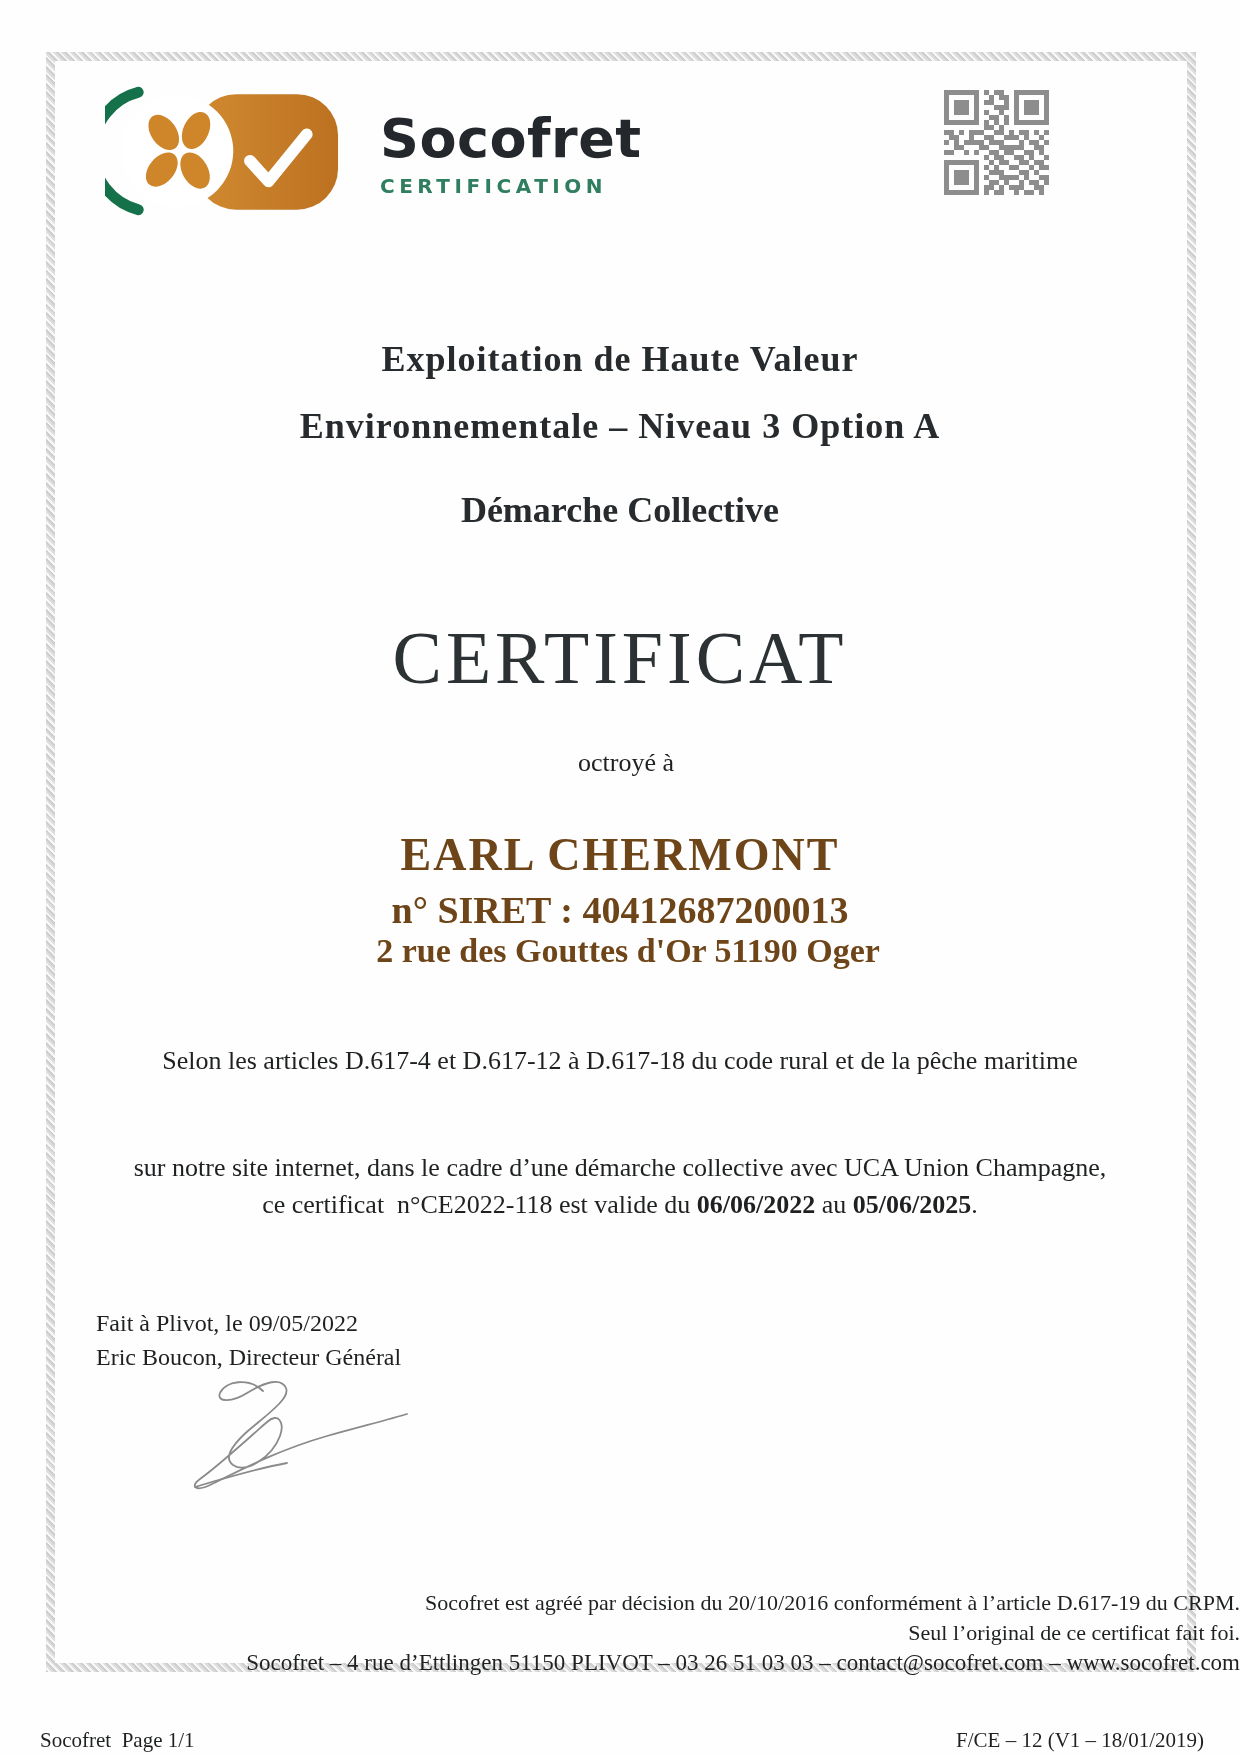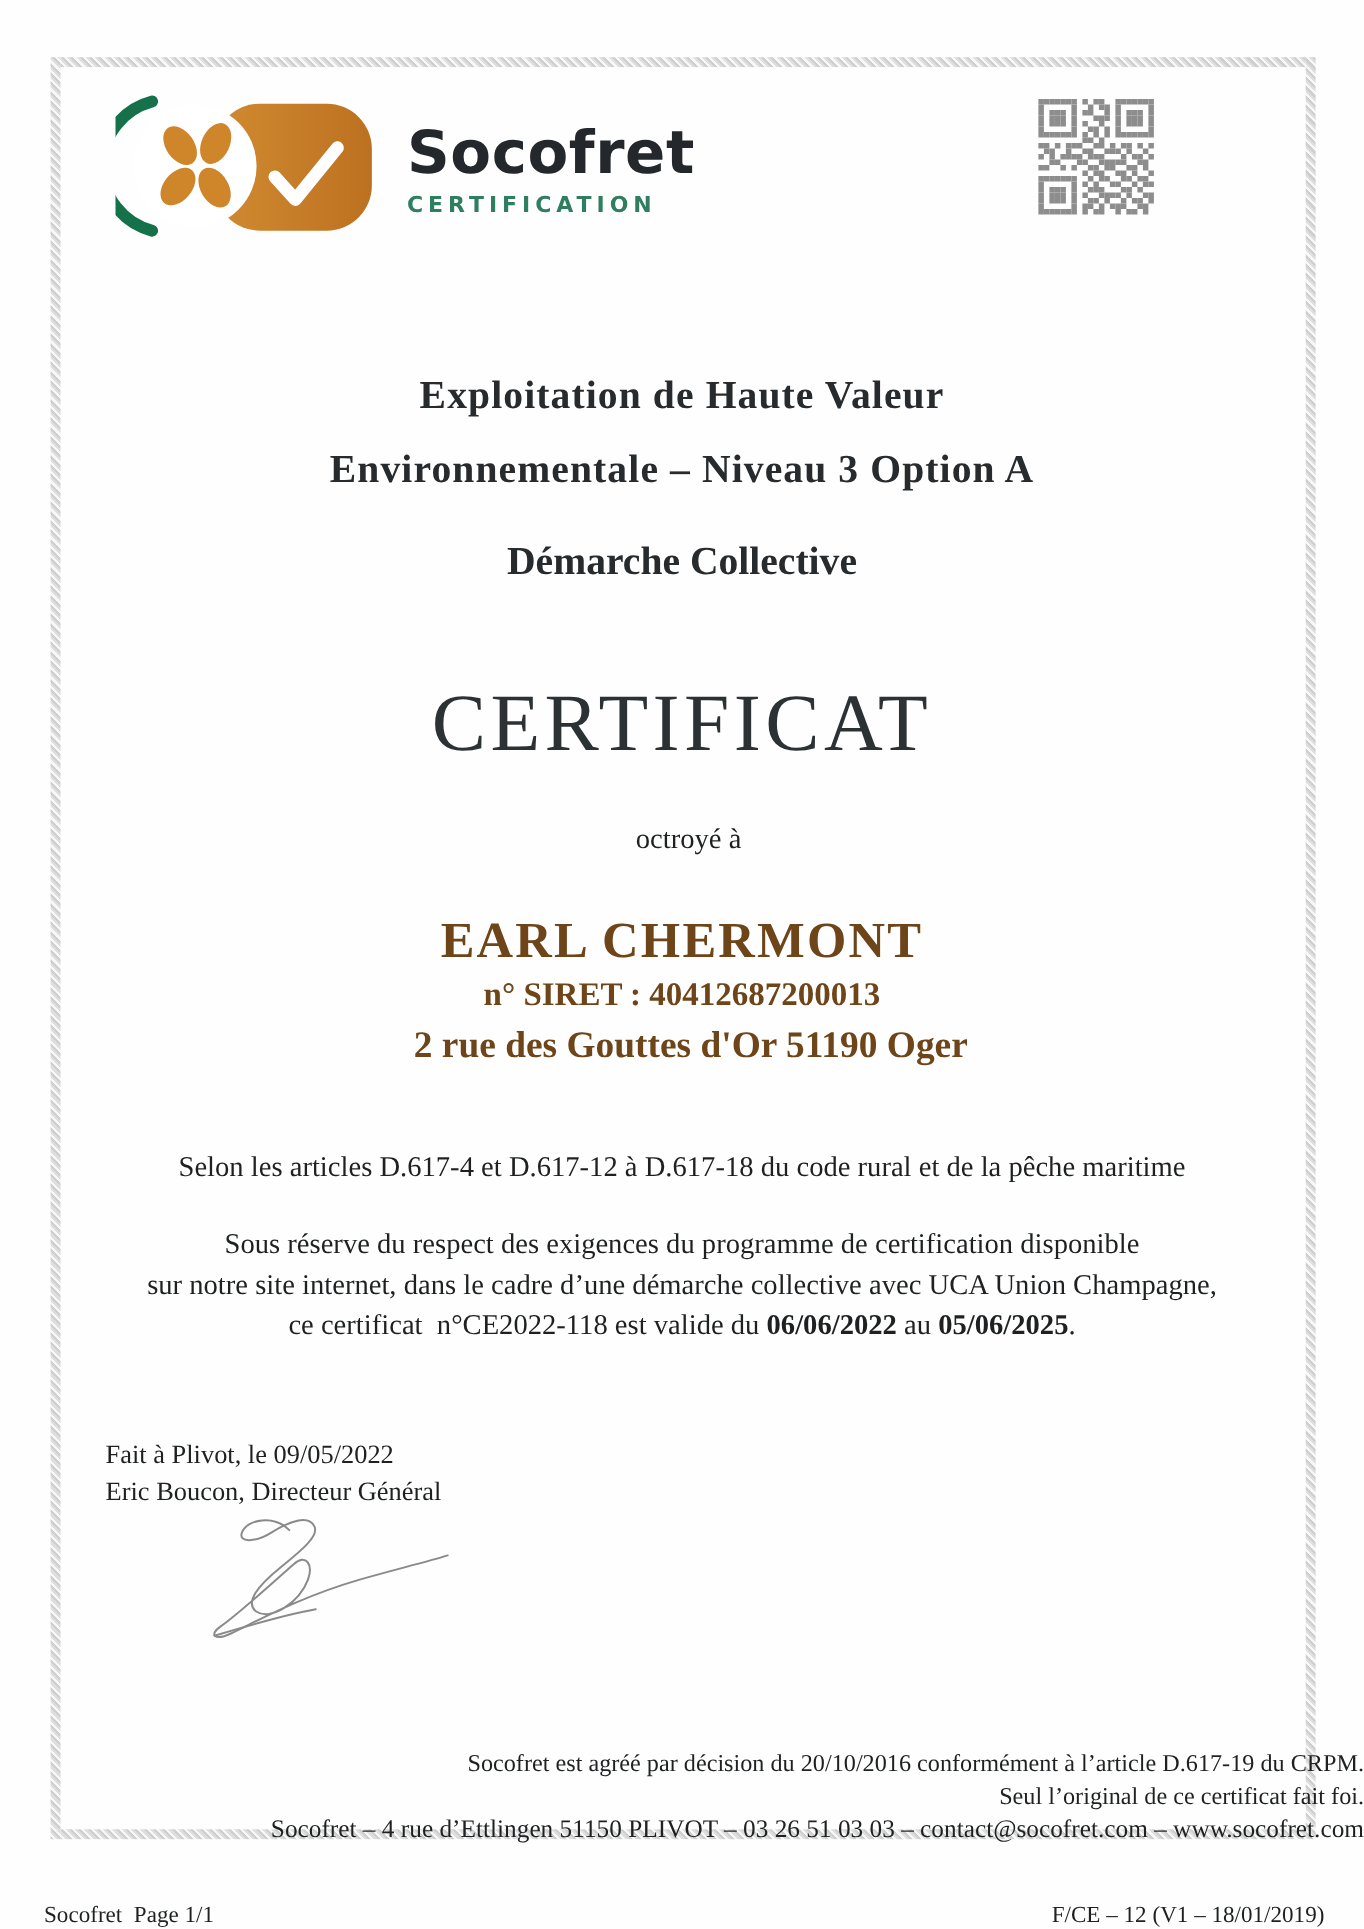--- a/index.html
+++ b/index.html
@@ -13,21 +13,21 @@
     color:#1e2021;
   }
   
   .frame{
     position:absolute;left:46px;top:52px;right:44px;bottom:82px;
     border:9px solid transparent;
     border-image:repeating-linear-gradient(45deg,#cfcfcf 0 2px,#f7f7f7 2px 4px,#dedede 4px 6px) 9;
     pointer-events:none;
   }
   
-  .logo{position:absolute;left:105px;top:86px;display:flex;align-items:center;gap:30px;}
+  .logo{position:absolute;left:105px;top:86px;display:flex;align-items:center;gap:40px;}
   .logo-text{display:flex;flex-direction:column;margin-top:6px;}
   .brand{
     font-family:"DejaVu Sans","Liberation Sans",sans-serif;
     font-size:54px;font-weight:700;color:var(--brand-dark,#24282c);
     letter-spacing:0.5px;line-height:58px;
   }
   .tagline{
     font-family:"DejaVu Sans","Liberation Sans",sans-serif;
     font-size:20px;font-weight:700;color:var(--tagline-green,#2e7e5f);
     letter-spacing:4.5px;margin-top:6px;
@@ -52,21 +52,21 @@
     position:absolute;top:616px;left:0;right:0;
     text-align:center;font-size:74px;font-weight:400;letter-spacing:4px;color:#2c3234;
   }
   .granted{position:absolute;top:748px;left:0;right:0;text-align:center;font-size:26px;padding-left:12px;}
   .holder{
     position:absolute;top:828px;left:0;right:0;text-align:center;
     font-size:46px;font-weight:bold;color:var(--holder-brown,#6e4519);letter-spacing:2px;
   }
   .siret{
     position:absolute;top:888px;left:0;right:0;text-align:center;
-    font-size:30px;font-weight:bold;color:var(--holder-brown,#6e4519);
+    font-size:38px;font-weight:bold;color:var(--holder-brown,#6e4519);
   }
   .address{
     position:absolute;top:932px;left:0;right:0;text-align:center;
     font-size:34px;font-weight:bold;color:var(--holder-brown,#6e4519);padding-left:16px;
   }
   .legal{position:absolute;top:1046px;left:0;right:0;margin:0;text-align:center;font-size:26px;}
   .cond{position:absolute;top:1112px;left:0;right:0;margin:0;text-align:center;font-size:26px;line-height:37px;}
   .cond span{white-space:pre-wrap;}
   .cond .bold{font-weight:bold;}
   .sign-block{position:absolute;left:96px;top:1306px;font-size:24px;line-height:34px;}
@@ -566,21 +566,21 @@
 
   <div class="granted">octroyé à</div>
 
   <div class="holder">EARL CHERMONT</div>
   <div class="siret">n° SIRET : 40412687200013</div>
   <div class="address">2 rue des Gouttes d'Or 51190 Oger</div>
 
   <p class="legal">Selon les articles D.617-4 et D.617-12 à D.617-18 du code rural et de la pêche maritime</p>
 
   <p class="cond">
-    <span>Sous réserve du respect des exigences du programme de certification disponible</span><br>
+    <br>
     <span>sur notre site internet, dans le cadre d’une démarche collective avec UCA Union Champagne,</span><br>
     <span>ce certificat  n°CE2022-118 est valide du </span><span class="bold">06/06/2022</span><span> au </span><span class="bold">05/06/2025</span><span>.</span>
   </p>
 
   <div class="sign-block">
     <div>Fait à Plivot, le 09/05/2022</div>
     <div>Eric Boucon, Directeur Général</div>
   </div>
 
   <svg class="signature" width="270" height="130" viewBox="0 0 250 130">

